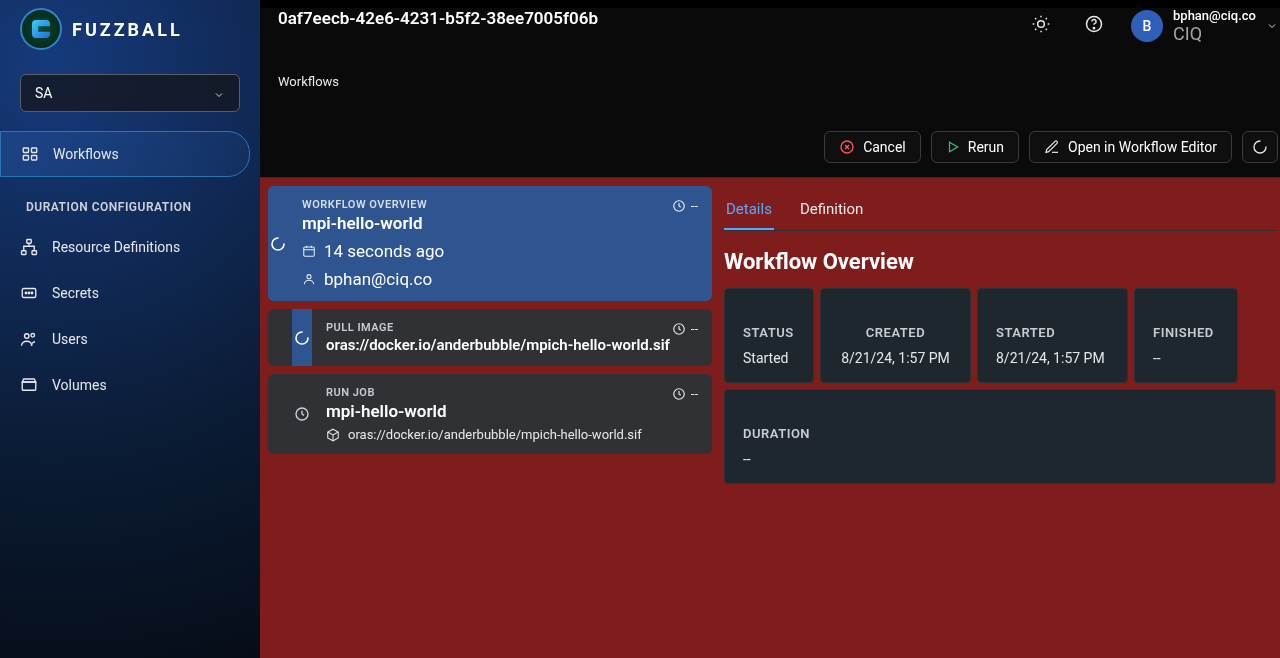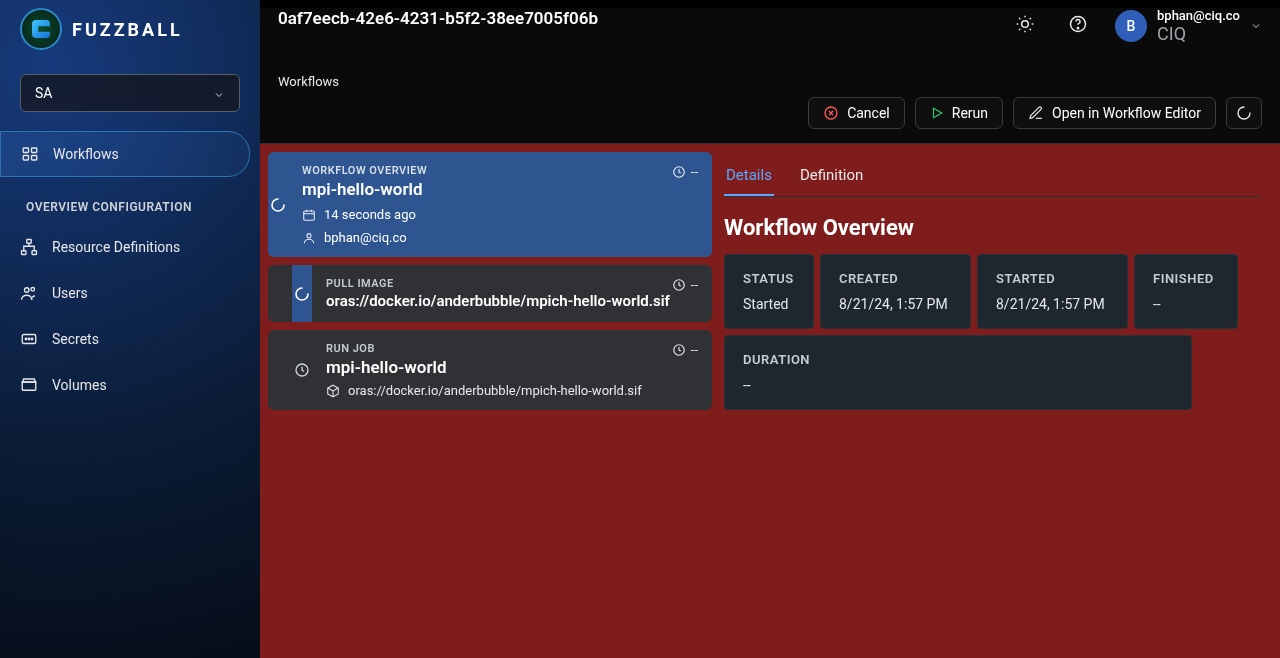--- a/index.html
+++ b/index.html
@@ -115,21 +115,21 @@
     }
     .user-lines .l1 { font-size: 13px; font-weight: 500; }
     .user-lines .l2 { font-size: 18px; color: #9fa4ab; }
 
     .toolbar-row {
       background: #0a0a0a;
       border-bottom: 1px solid #2e2f31;
       padding: 0 18px 14px 18px;
     }
     .breadcrumb { font-size: 13px; color: #e6e8ea; padding: 14px 0 8px 0; }
-    .action-row { display: flex; justify-content: flex-end; gap: 10px; }
+    .action-row { display: flex; justify-content: flex-end; gap: 10px; margin-top: 34px; }
     .btn {
       display: flex; align-items: center; gap: 8px;
       border: 1px solid #3a3b3e;
       background: #0f0f10;
       border-radius: 6px;
       padding: 7px 14px;
       cursor: pointer;
       color: #fff;
       font-size: 14px;
     }
@@ -157,21 +157,21 @@
     .card-overview .stripe { background: #2e558f; }
     .card-sub { background: #303134; padding-left: 24px; }
     .card-sub .stripe { background: #2e558f; }
     .card-sub.pending .stripe { background: #303134; color: #cfd3d8; }
     .card-kicker { font-size: 11px; letter-spacing: 0.5px; color: #c7ccd2; font-weight: 600; }
     .card-overview .card-kicker { color: #d6deea; }
     .card-title { font-size: 17px; font-weight: 600; margin-top: 2px; }
     .card-head { display: flex; justify-content: space-between; align-items: flex-start; }
     .clock-pill { display: flex; align-items: center; gap: 5px; font-size: 13px; color: #e6e8ea; }
     .card-overview .clock-pill { color: #e9eef6; }
-    .meta-line { display: flex; align-items: center; gap: 8px; margin-top: 8px; font-size: 13px; }
+    .meta-line { display: flex; align-items: center; gap: 8px; margin-top: 8px; font-size: 17px; }
     .meta-line-pkg { display: flex; align-items: center; gap: 8px; margin-top: 6px; font-size: 13px; color: #e6e8ea; }
 
     .stripe svg { width: 16px; height: 16px; }
 
     
     .details-col { flex: 1; padding: 0 12px; }
     .tabs { display: flex; gap: 24px; border-bottom: 1px solid #2e2f31; padding: 4px 0 0 0; }
     .tab { padding: 10px 2px; cursor: pointer; font-size: 15px; color: #e6e8ea; }
     .tab.active { color: #5aa7ff; border-bottom: 2px solid #5aa7ff; }
     .panel-heading { font-size: 22px; font-weight: 700; margin: 18px 0 14px 0; }
@@ -179,28 +179,28 @@
     .stats-grid { display: flex; flex-wrap: wrap; gap: 6px; }
     .stat-box {
       background: #1e262e;
       border-radius: 4px;
       padding: 16px 18px;
       border: 1px solid #2b3138;
       display: flex;
       flex-direction: column;
       gap: 10px;
     }
-    .stat-box .label { font-size: 13px; letter-spacing: 0.5px; color: #c7ccd2; font-weight: 600; }
+    .stat-box .label { font-size: 13px; letter-spacing: 0.5px; color: #c7ccd2; font-weight: 600; margin-top: 20px; }
     .stat-box .value { font-size: 14px; color: #e6e8ea; }
     .row1 { display: flex; gap: 6px; width: 100%; }
     .row1 .stat-box.status { flex: 0 0 90px; }
-    .row1 .stat-box.created { flex: 0 0 151px; }
+    .row1 .stat-box.created { flex: 0 0 151px; text-align: center; }
     .row1 .stat-box.started { flex: 0 0 151px; }
     .row1 .stat-box.finished { flex: 0 0 104px; }
-    .w-full { width: 468px; }
+    .w-full { width: 552px; }
 
     svg { display: block; }
     @keyframes spin { to { transform: rotate(360deg); } }
     .spin { animation: spin 1.2s linear infinite; transform-origin: 50% 50%; }
     .spin-slow { animation: spin 2s linear infinite; transform-origin: 50% 50%; }
   </style>
 </head>
 <body>
 
 <aside class="sidebar">
@@ -221,50 +221,50 @@
     <svg class="nav-icon" viewBox="0 0 24 24" fill="none" stroke="#e6e8ea" stroke-width="1.8">
         <rect x="3" y="4" width="7" height="6" rx="1"></rect>
         <rect x="14" y="4" width="7" height="6" rx="1"></rect>
         <rect x="3" y="14" width="7" height="6" rx="1"></rect>
         <rect x="14" y="14" width="7" height="6" rx="1"></rect>
       </svg>
     <span>Workflows</span>
   </div>
 
 
-  <div class="section-label">OVERVIEW CONFIGURATION</div>
+  <div class="section-label">DURATION CONFIGURATION</div>
 
   <div class="nav-item">
     <svg class="nav-icon" viewBox="0 0 24 24" fill="none" stroke="#e6e8ea" stroke-width="1.8">
         <rect x="9" y="2" width="6" height="5" rx="1"></rect>
         <rect x="2" y="17" width="6" height="5" rx="1"></rect>
         <rect x="16" y="17" width="6" height="5" rx="1"></rect>
         <path d="M12 7v4M12 11H5v6M12 11h7v6"></path>
       </svg>
     <span>Resource Definitions</span>
   </div>
 
   <div class="nav-item">
     <svg class="nav-icon" viewBox="0 0 24 24" fill="none" stroke="#e6e8ea" stroke-width="1.8">
+        <rect x="3" y="6" width="18" height="12" rx="2"></rect>
+        <circle cx="8" cy="12" r="1" fill="#e6e8ea"></circle>
+        <circle cx="12" cy="12" r="1" fill="#e6e8ea"></circle>
+        <circle cx="16" cy="12" r="1" fill="#e6e8ea"></circle>
+      </svg>
+    <span>Secrets</span>
+  </div>
+
+  <div class="nav-item">
+    <svg class="nav-icon" viewBox="0 0 24 24" fill="none" stroke="#e6e8ea" stroke-width="1.8">
         <circle cx="9" cy="8" r="3"></circle>
         <path d="M2 21c0-3.3 3.1-6 7-6s7 2.7 7 6"></path>
         <circle cx="17" cy="7" r="2.4"></circle>
         <path d="M15 21c0-2.5 2-5 5-5"></path>
       </svg>
     <span>Users</span>
-  </div>
-
-  <div class="nav-item">
-    <svg class="nav-icon" viewBox="0 0 24 24" fill="none" stroke="#e6e8ea" stroke-width="1.8">
-        <rect x="3" y="6" width="18" height="12" rx="2"></rect>
-        <circle cx="8" cy="12" r="1" fill="#e6e8ea"></circle>
-        <circle cx="12" cy="12" r="1" fill="#e6e8ea"></circle>
-        <circle cx="16" cy="12" r="1" fill="#e6e8ea"></circle>
-      </svg>
-    <span>Secrets</span>
   </div>
 
   <div class="nav-item">
     <svg class="nav-icon" viewBox="0 0 24 24" fill="none" stroke="#e6e8ea" stroke-width="1.8">
         <path d="M3 8h18l-2-4H5z"></path>
         <rect x="3" y="8" width="18" height="11" rx="1"></rect>
       </svg>
     <span>Volumes</span>
   </div>
 

